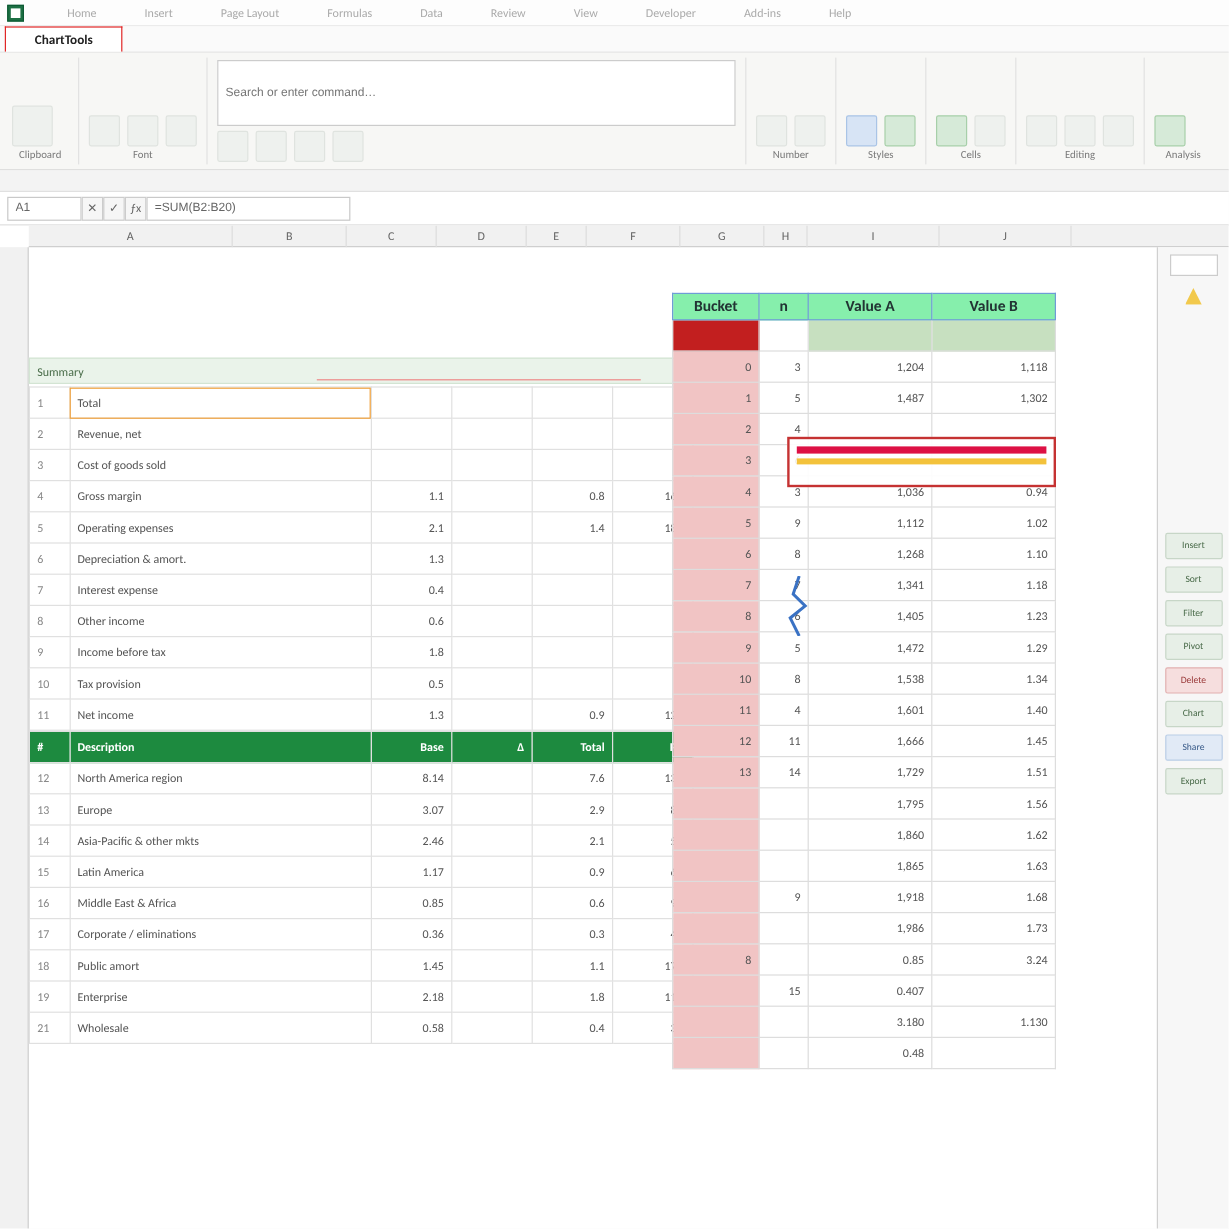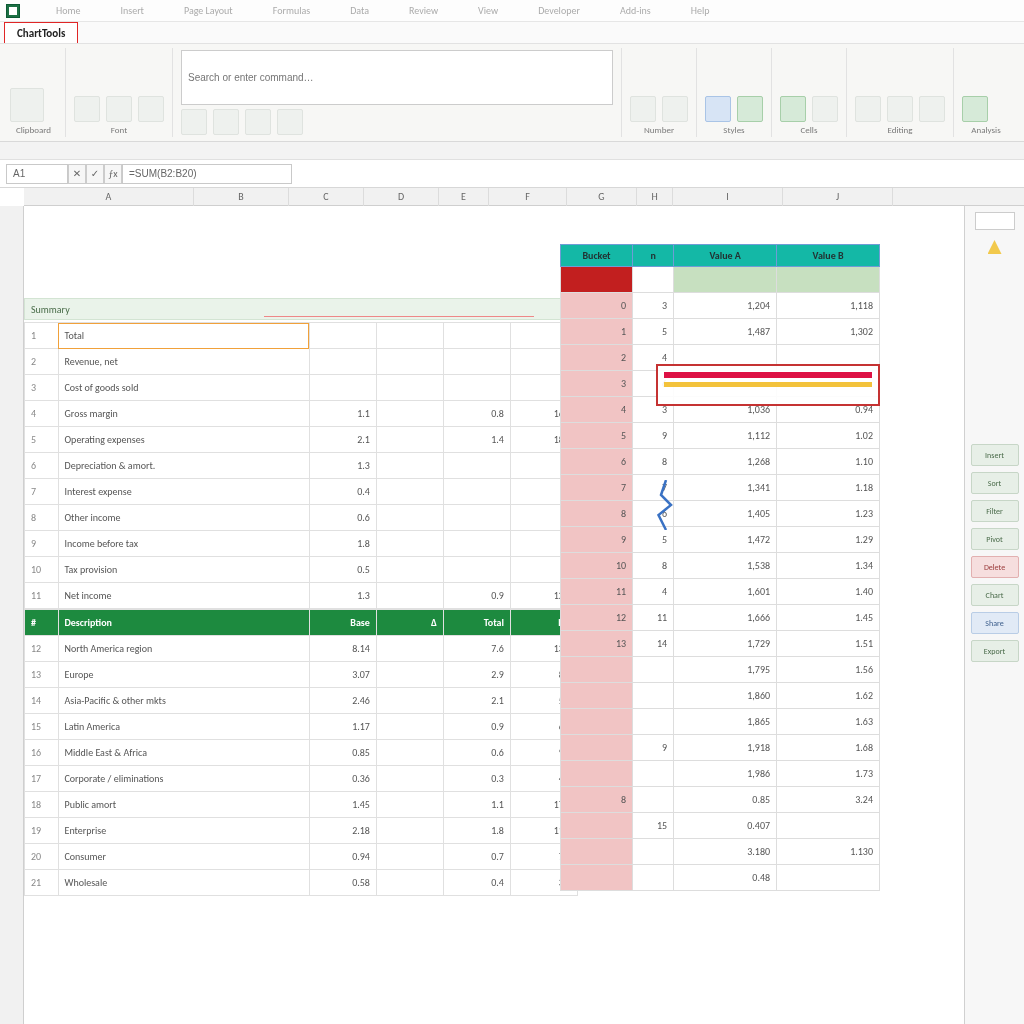--- a/index.html
+++ b/index.html
@@ -8,21 +8,21 @@
 
   
   .titlebar { height: 22px; background: #fdfdfd; border-bottom: 1px solid #e6e6e6; display: flex; align-items: center; padding: 0 6px; }
   .excel-icon { width: 14px; height: 14px; background: #1d7044; border: 1px solid #0d5a34; margin-right: 8px; position: relative; }
   .excel-icon::after { content: ""; position: absolute; inset: 2px; background: #fff; }
   .titlebar .menu { display: flex; gap: 12px; color: #666; font-size: 10px; }
   .titlebar .menu span { opacity: .55; margin-left: 28px; }
 
   
   .tabsrow { height: 22px; background: #fafafa; border-bottom: 1px solid #e2e2e2; display: flex; align-items: stretch; padding-left: 4px; }
-  .tab { padding: 0 12px; line-height: 22px; font-size: 11px; color: #555; }
+  .tab { padding: 0 24px; line-height: 22px; font-size: 11px; color: #555; }
   .tab.active { background: #fff; border: 1.5px solid #e02626; border-bottom: none; color: #222; font-weight: 600; }
 
   
   .ribbon { height: 98px; background: #f7f7f5; border-bottom: 1px solid #d9d9d9; display: flex; align-items: stretch; padding: 4px 6px; gap: 4px; }
   .rgroup { border-right: 1px solid #e2e2e2; padding: 2px 8px 2px 4px; display: flex; flex-direction: column; justify-content: flex-end; min-width: 60px; }
   .rgroup .label { font-size: 9px; color: #7a7a7a; text-align: center; margin-top: 2px; }
   .rbtns { display: flex; gap: 6px; flex-wrap: wrap; }
   .rbtn { width: 26px; height: 26px; background: #eef1ee; border: 1px solid #dfe3df; border-radius: 2px; }
   .rbtn.big { width: 34px; height: 34px; }
   .rbtn.green { background: #d6ead8; border-color: #a7cfa9; }
@@ -50,21 +50,21 @@
   .lefttbl td.id { width: 28px; color: #888; }
   .lefttbl td.name { width: 210px; }
   .lefttbl td.v { width: 56px; text-align: right; }
   .lefttbl tr.hd td { background: #1d8a3f; color: #fff; font-weight: 600; }
   .lefttbl tr.sel td.name { background: #fff; outline: 1.5px solid #f1a13a; outline-offset: -1px; }
   .lefttbl .noteline { position: absolute; left: 240px; top: 18px; width: 270px; height: 0; border-top: 1.5px solid #e88; }
 
   
   .righttbl { position: absolute; top: 56px; left: 560px; width: 320px; }
   .righttbl table { border-collapse: collapse; width: 100%; }
-  .righttbl th { background: #14b8a6; border: 1px solid #6f9cd6; height: 22px; font-size: 10px; color: #233; font-weight: 600; }
+  .righttbl th { background: #86efac; border: 1px solid #6f9cd6; height: 22px; font-size: 13px; color: #233; font-weight: 600; }
   .righttbl td { border: 1px solid #ddd; height: 26px; font-size: 10px; text-align: right; padding: 0 6px; color: #555; }
   .righttbl td.a { width: 70px; background: #f1c4c4; }
   .righttbl td.b { width: 40px; }
   .righttbl td.c { width: 100px; }
   .righttbl td.d { width: 100px; }
   .righttbl tr.r0 td.a { background: #c21f1f; }
   .righttbl tr.r0 td.c, .righttbl tr.r0 td.d { background: #c7e0c0; }
   .righttbl .callout { position: absolute; top: 120px; left: 96px; width: 224px; height: 42px; border: 2px solid #c53232; background: rgba(255,255,255,0.9); }
   .righttbl .callout .bar { height: 6px; margin: 6px 6px 0 6px; background: #d14; }
   .righttbl .callout .bar2 { height: 5px; margin: 4px 6px 0 6px; background: #f3c23b; }
@@ -355,28 +355,20 @@
               </tr>
               <tr class="">
     <td class="id">19</td>
     <td class="name">Enterprise</td>
     <td class="v">2.18</td>
     <td class="v"></td>
     <td class="v">1.8</td>
     <td class="v">11%</td>
               </tr>
               <tr class="">
-    <td class="id">20</td>
-    <td class="name">Consumer</td>
-    <td class="v">0.94</td>
-    <td class="v"></td>
-    <td class="v">0.7</td>
-    <td class="v">7%</td>
-              </tr>
-              <tr class="">
     <td class="id">21</td>
     <td class="name">Wholesale</td>
     <td class="v">0.58</td>
     <td class="v"></td>
     <td class="v">0.4</td>
     <td class="v">3%</td>
               </tr>
             </tbody>
         </table>
       </div>

